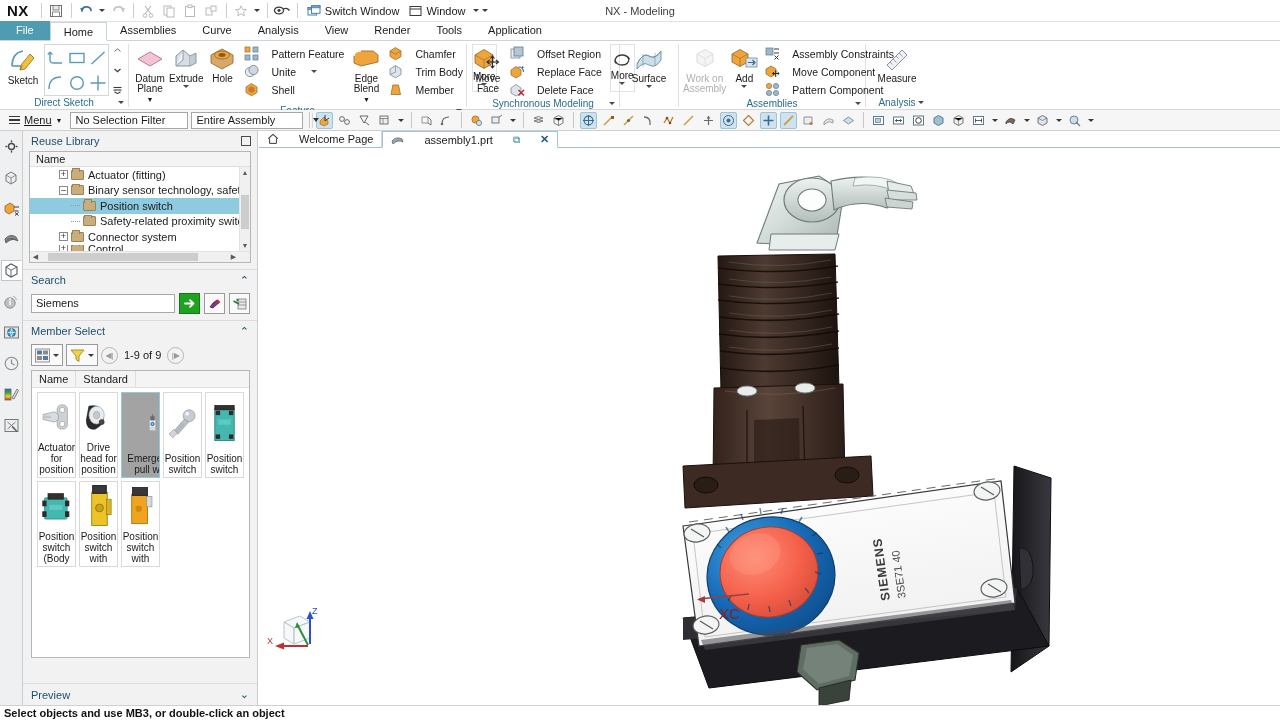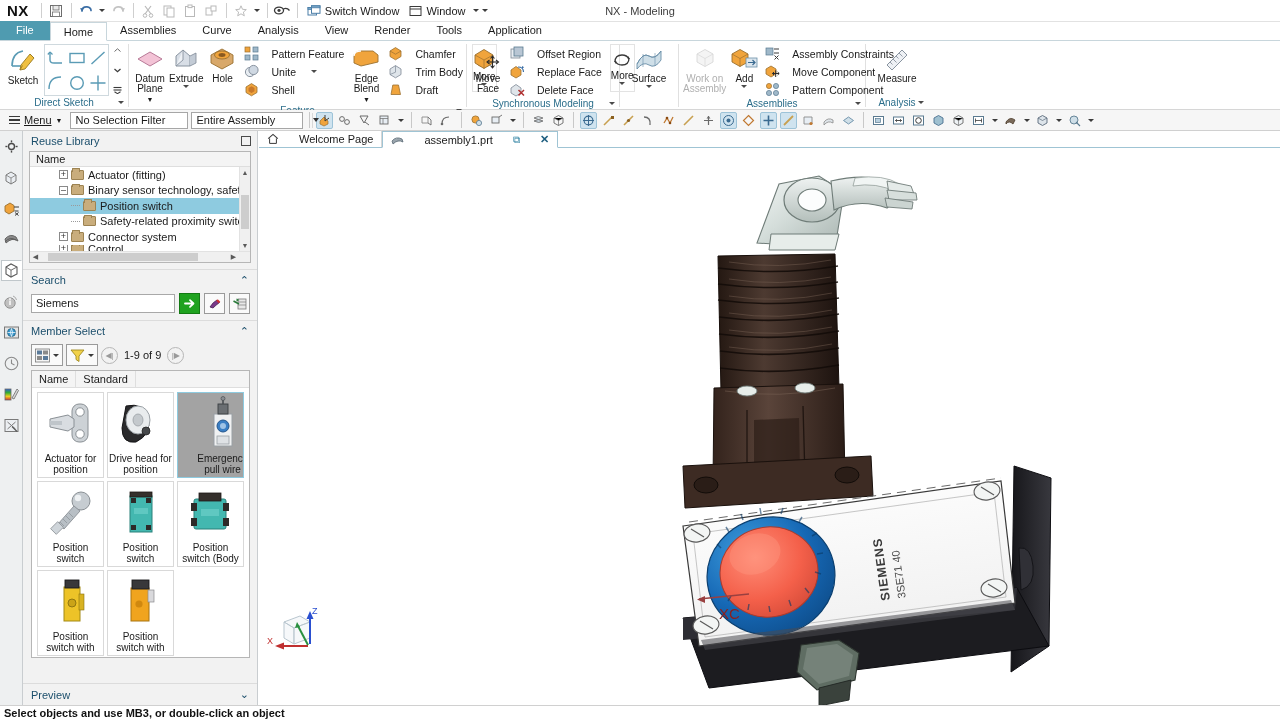--- a/index.html
+++ b/index.html
@@ -227,21 +227,21 @@
 
   .grid-wrap {
     margin: 0 7px 0 8px; background: #ffffff; border: 1px solid #b6b6b6;
     height: 288px; display: flex; flex-direction: column; position: relative;
   }
   .grid-head { height: 17px; background: #f4f4f4; border-bottom: 1px solid #dedede; display: flex; }
   .grid-head .gh {
     font-size: 11px; padding: 0 7px; line-height: 16px; border-right: 1px solid #dedede;
   }
   .grid-body {
-    flex: 1; display: grid; grid-template-columns: repeat(3, 1fr);
+    flex: 1; display: grid; grid-template-columns: repeat(5, 1fr);
     grid-auto-rows: 86px; padding: 4px 5px; gap: 3px; align-content: start;
   }
   .cell {
     border: 1px solid #d9d9d9; background: #ffffff;
     display: flex; flex-direction: column; align-items: center; justify-content: flex-end;
     padding-bottom: 2px; overflow: hidden; position: relative;
   }
   .cell.sel { background: #a3a3a3; border-color: #8ecbe0; padding-left: 24px; }
   .cell .thumb { flex: 1; display: flex; align-items: center; justify-content: center; width: 100%; }
   .cell .cname { font-size: 10px; line-height: 11px; text-align: center; }
@@ -520,21 +520,21 @@
             <svg width="15" height="15" viewBox="0 0 15 15">
                 <path d="M2 5 L7.5 1.6 L13 5 L13 10.5 L7.5 13.8 L2 10.5 Z" fill="#dfe5ea" stroke="#7d8895" stroke-width=".8"></path>
                 <path d="M7.5 1.6 L7.5 8.2 L2 10.5" stroke="#7d8895" stroke-width=".7" fill="none"></path>
               </svg>
             <span>Trim Body</span>
           </div>
           <div class="smallbtn">
             <svg width="15" height="15" viewBox="0 0 15 15">
                 <path d="M3 12.5 L4.8 3 L10.5 3 L12.5 12.5 Z" fill="#f0a43c" stroke="#9a7030" stroke-width=".8"></path>
               </svg>
-            <span>Draft</span>
+            <span>Member</span>
           </div>
         </div>
         <div class="bigbtn" style="border:1px solid #e3e3e3;margin-left:4px;padding-top:5px;height:48px;">
           <svg width="22" height="20" viewBox="0 0 22 20">
               <ellipse cx="11" cy="13" rx="7" ry="3.6" fill="#f0a43c" stroke="#9a7030" stroke-width=".8"></ellipse>
               <ellipse cx="11" cy="7.5" rx="4" ry="2.2" fill="#f6bd63" stroke="#9a7030" stroke-width=".8"></ellipse>
             </svg>
           <div class="lbl">More</div>
           <div class="dncaret"></div>
         </div>

